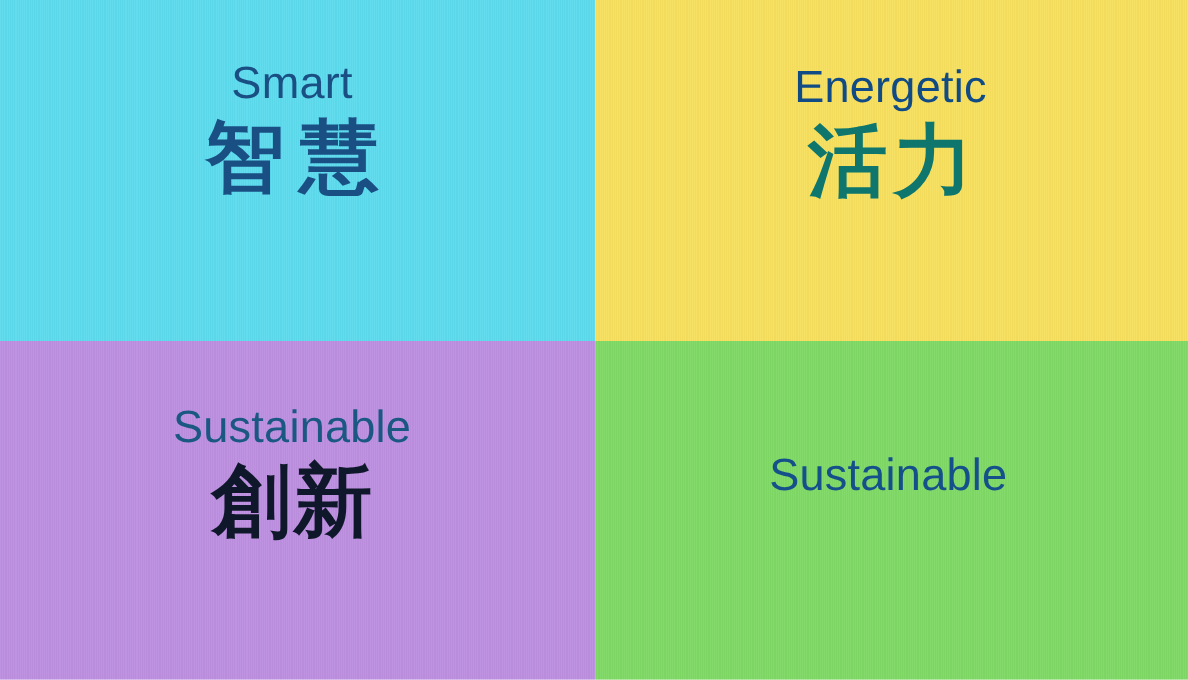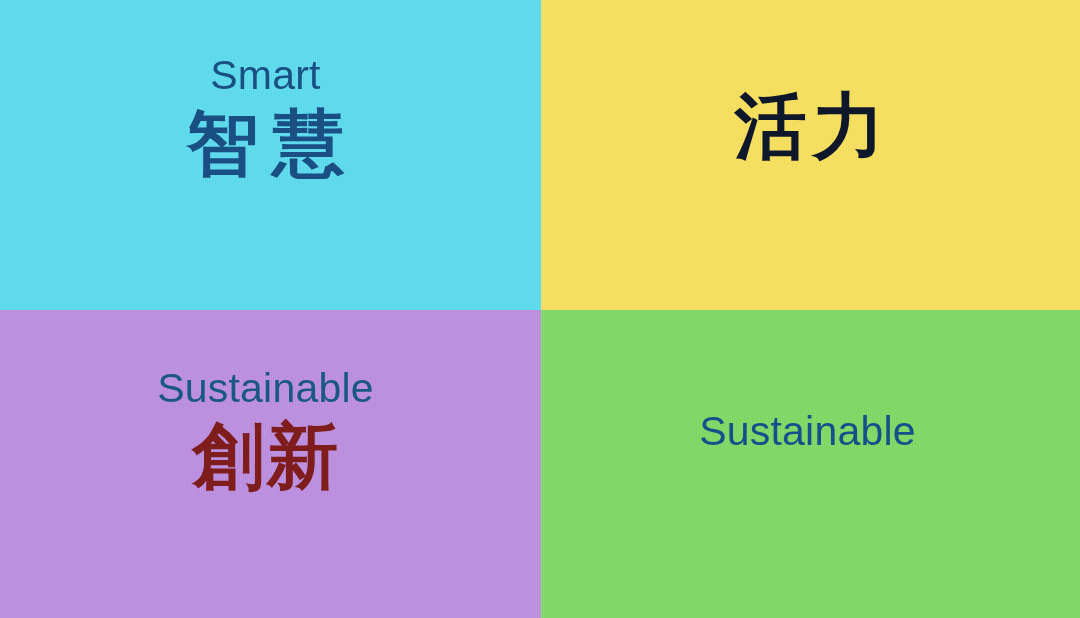--- a/index.html
+++ b/index.html
@@ -89,28 +89,29 @@
 
     <div class="quadrant q-smart" style="background-color: rgb(93, 219, 238);">
       <div class="text-block">
         <div class="label-en" style="color: rgb(26, 79, 132);">Smart</div>
         <div class="label-zh" style="color: rgb(26, 79, 132);">智慧</div>
       </div>
     </div>
 
     <div class="quadrant q-energetic" style="background-color: rgb(247, 224, 94);">
       <div class="text-block">
-        <div class="label-zh" style="color: #0f172a;">活力</div>
+        <div class="label-en" style="color: rgb(17, 75, 134);">Energetic</div>
+        <div class="label-zh" style="color: #0f766e;">活力</div>
       </div>
     </div>
 
     <div class="quadrant q-innovative" style="background-color: rgb(188, 143, 224);">
       <div class="text-block">
         <div class="label-en" style="color: rgb(26, 88, 130);">Sustainable</div>
-        <div class="label-zh" style="color: #7f1d1d;">創新</div>
+        <div class="label-zh" style="color: #0f172a;">創新</div>
       </div>
     </div>
 
     <div class="quadrant q-sustainable" style="background-color: rgb(127, 217, 101);">
       <div class="text-block">
         <div class="label-en" style="color: rgb(22, 80, 139);">Sustainable</div>
       </div>
     </div>
 
   </div>

